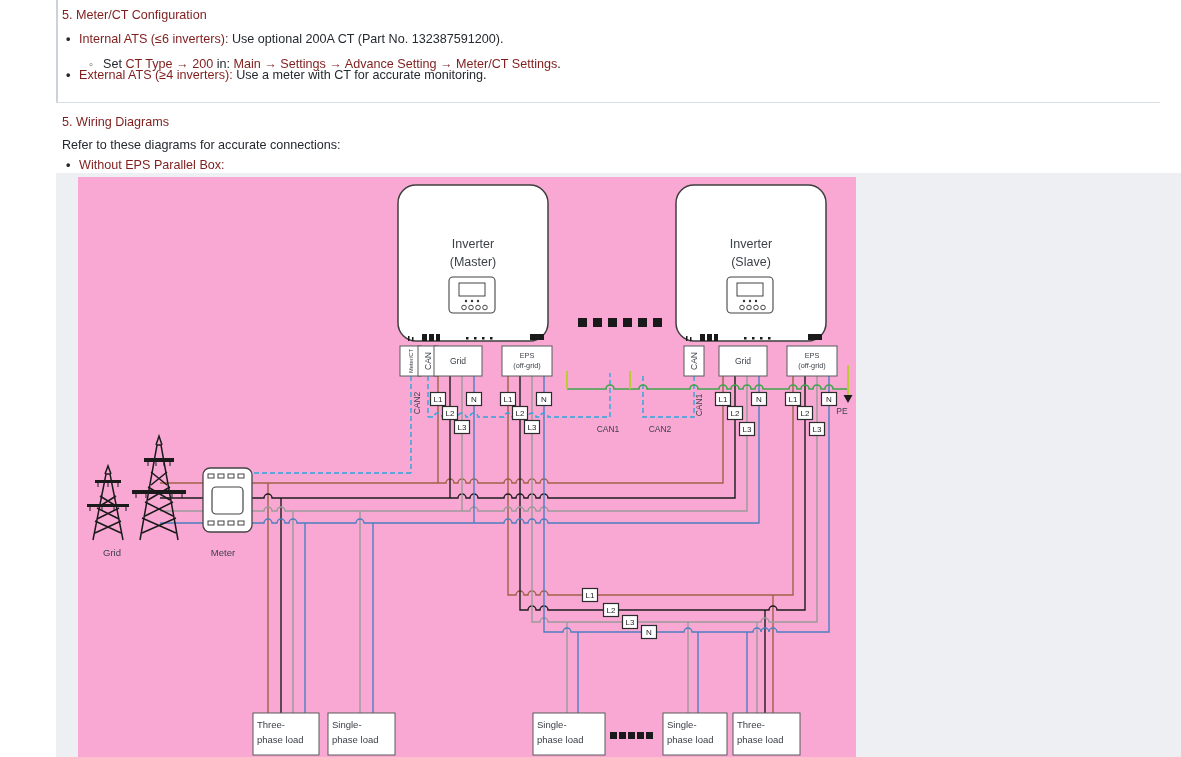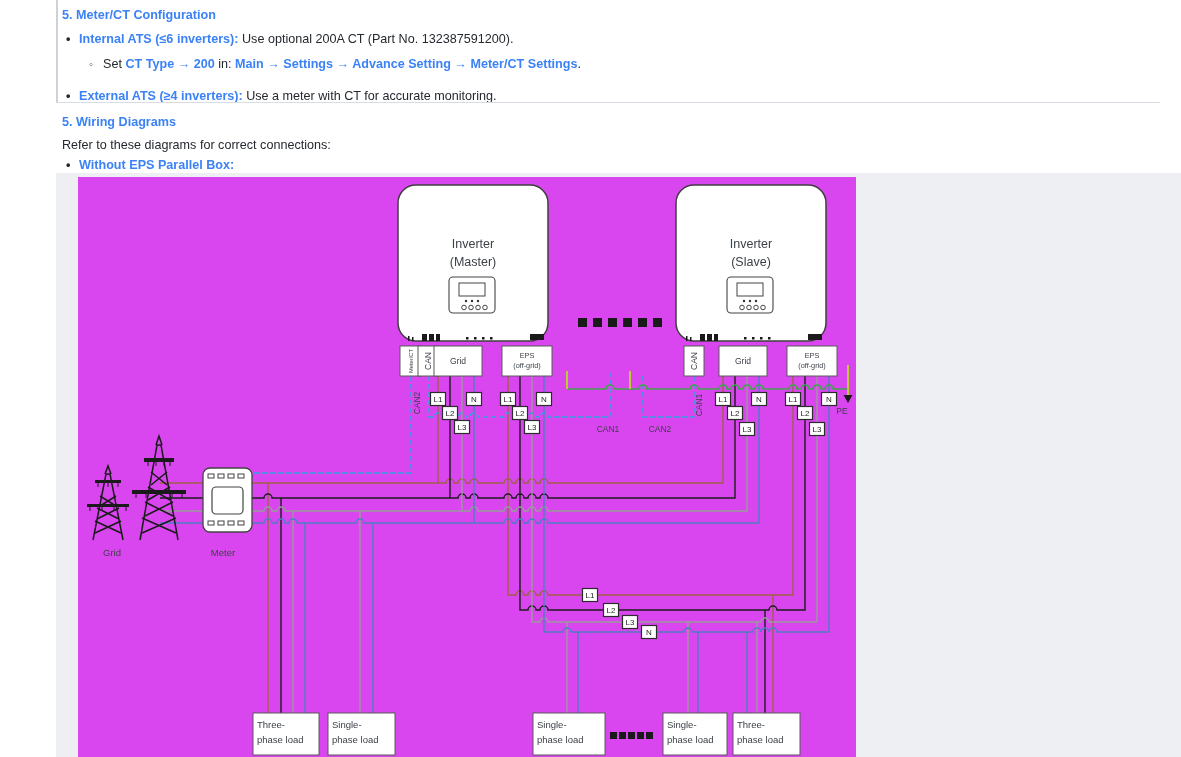--- a/index.html
+++ b/index.html
@@ -1,25 +1,25 @@
 <!DOCTYPE html>
 <html><head>
 <meta charset="utf-8">
 <style>
   html,body{margin:0;padding:0;background:#fff;width:1181px;height:757px;overflow:hidden;
     font-family:"Liberation Sans",sans-serif;color:#24292f;}
   .abs{position:absolute;}
   .textline{font-size:12.6px;line-height:17px;white-space:nowrap;}
-  .b{font-weight:bold;color:#3b82f6;}
+  .b{font-weight:normal;color:#7f1d1d;}
   .bullet::before{content:"•";position:absolute;left:-13px;font-weight:bold;}
   .subbullet::before{content:"◦";position:absolute;left:-14px;color:#444;font-size:11px;}
   .hr{height:1px;background:#d8dde3;}
   .vline{width:2px;background:#cdd2d9;}
   .graypanel{background:#edeff2;}
-  .diagram{background:#d946ef;}
+  .diagram{background:#f9a8d4;}
   svg text{font-family:"Liberation Sans",sans-serif;fill:#3c4148;}
   .pt{font-size:8px;text-anchor:middle;fill:#1f1f1f;}
   .pb{fill:#fff;stroke:#2b2b2b;stroke-width:1.2;}
   .portbox{fill:#fff;stroke:#5a5a5a;stroke-width:1;}
   .porttext{font-size:8.5px;text-anchor:middle;}
   .porttext-sm{font-size:7.3px;text-anchor:middle;}
   .invtext{font-size:12.5px;text-anchor:middle;}
   .captext{font-size:9.5px;text-anchor:middle;}
   .loadtext{font-size:9.5px;}
   .canlabel{font-size:8.5px;text-anchor:middle;}
@@ -36,28 +36,28 @@
 <div class="abs textline b" style="left:62px;top:7px;">5. Meter/CT Configuration</div>
 
 <div class="abs textline bullet" style="left:79px;top:31px;">
   <span class="b">Internal ATS (≤6 inverters):</span><span> Use optional 200A CT (Part No. 132387591200).</span>
 </div>
 
 <div class="abs textline subbullet" style="left:103px;top:56px;text-align:right;">
   <span>Set </span><span class="b">CT Type → 200</span><span> in: </span><span class="b">Main → Settings → Advance Setting → Meter/CT Settings</span><span>.</span>
 </div>
 
-<div class="abs textline bullet" style="left:79px;top:88px;">
+<div class="abs textline bullet" style="left:79px;top:67px;">
   <span class="b">External ATS (≥4 inverters):</span><span> Use a meter with CT for accurate monitoring.</span>
 </div>
 
 <div class="abs hr" style="left:56px;top:102px;width:1104px;"></div>
 
 <div class="abs textline b" style="left:62px;top:114px;">5. Wiring Diagrams</div>
-<div class="abs textline" style="left:62px;top:137px;">Refer to these diagrams for correct connections:</div>
+<div class="abs textline" style="left:62px;top:137px;">Refer to these diagrams for accurate connections:</div>
 <div class="abs textline bullet" style="left:79px;top:157px;">
   <span class="b">Without EPS Parallel Box:</span>
 </div>
 
 <div class="abs graypanel" style="left:56px;top:173px;width:1125px;height:584px;"></div>
 <div class="abs diagram" style="left:78px;top:177px;width:778px;height:580px;">
 
 <svg width="778" height="580" viewBox="0 0 778 580">
 
   <g>

